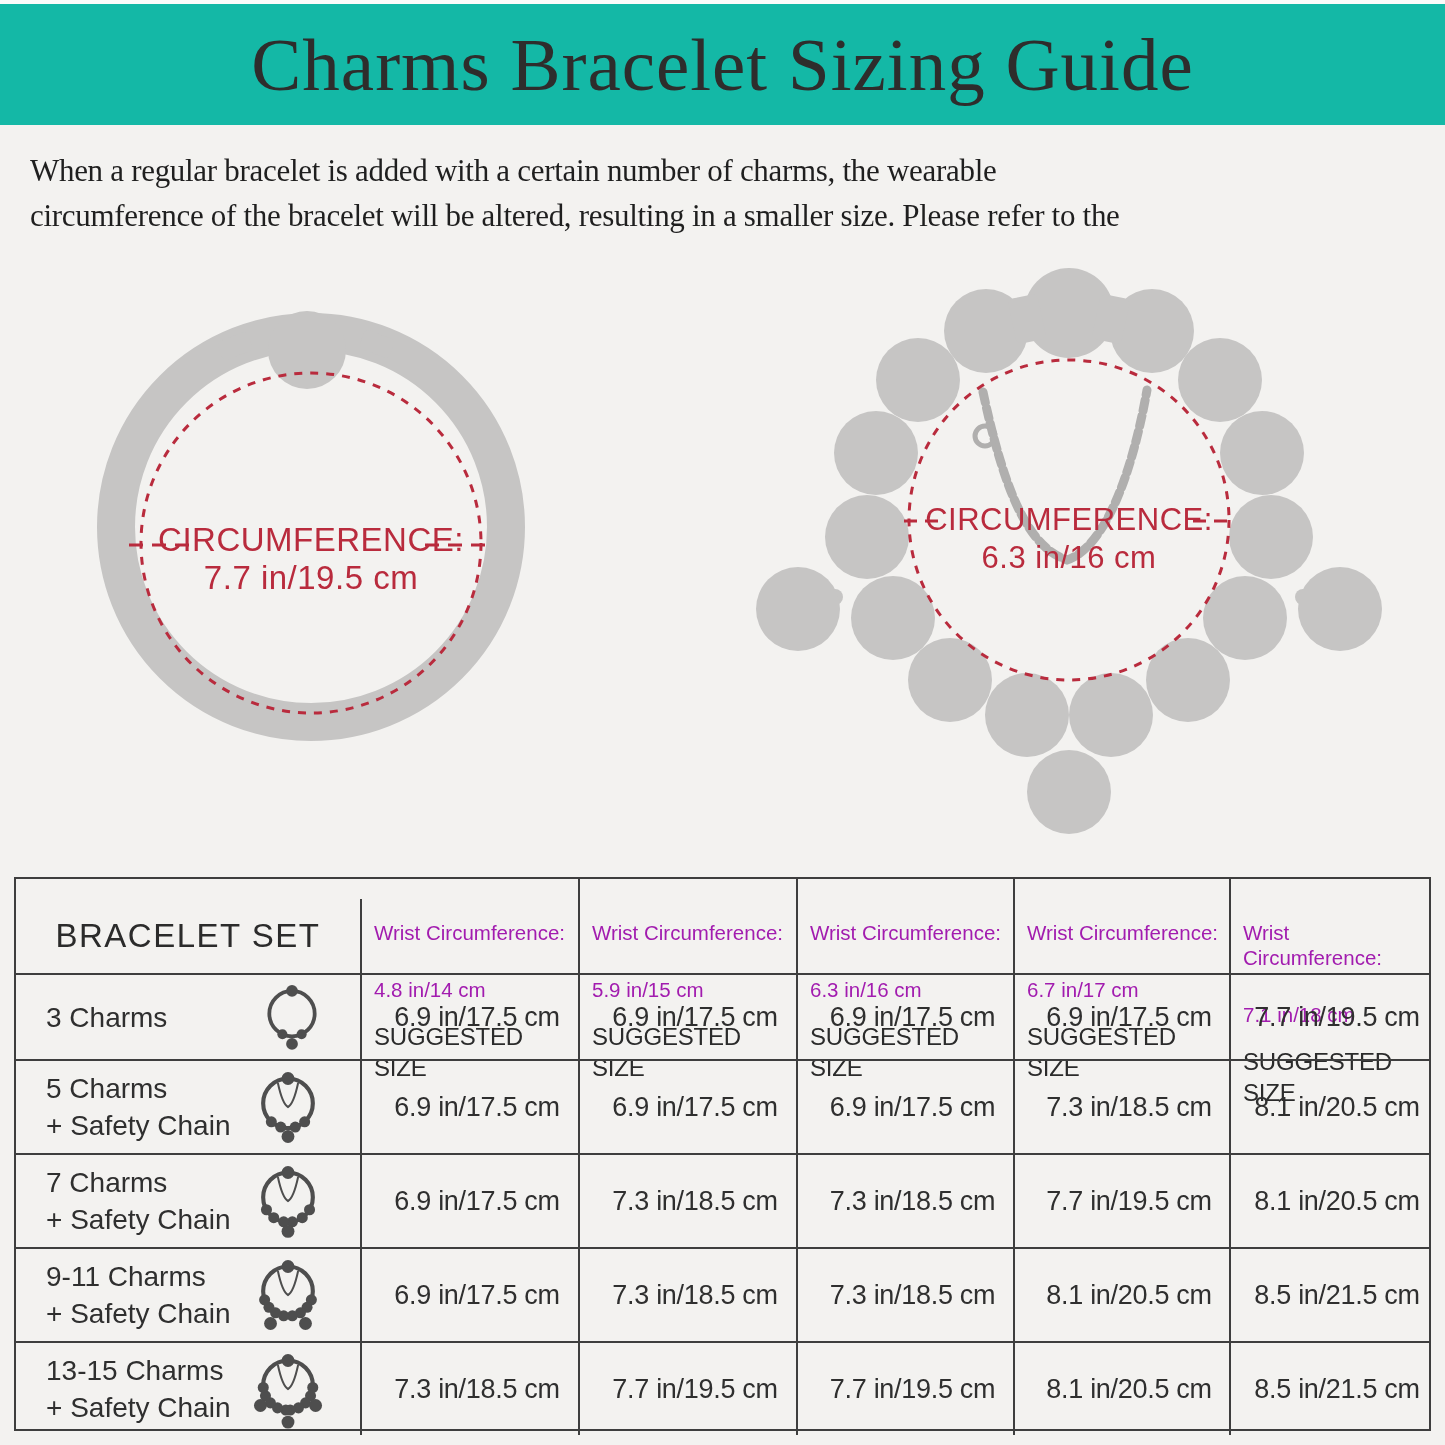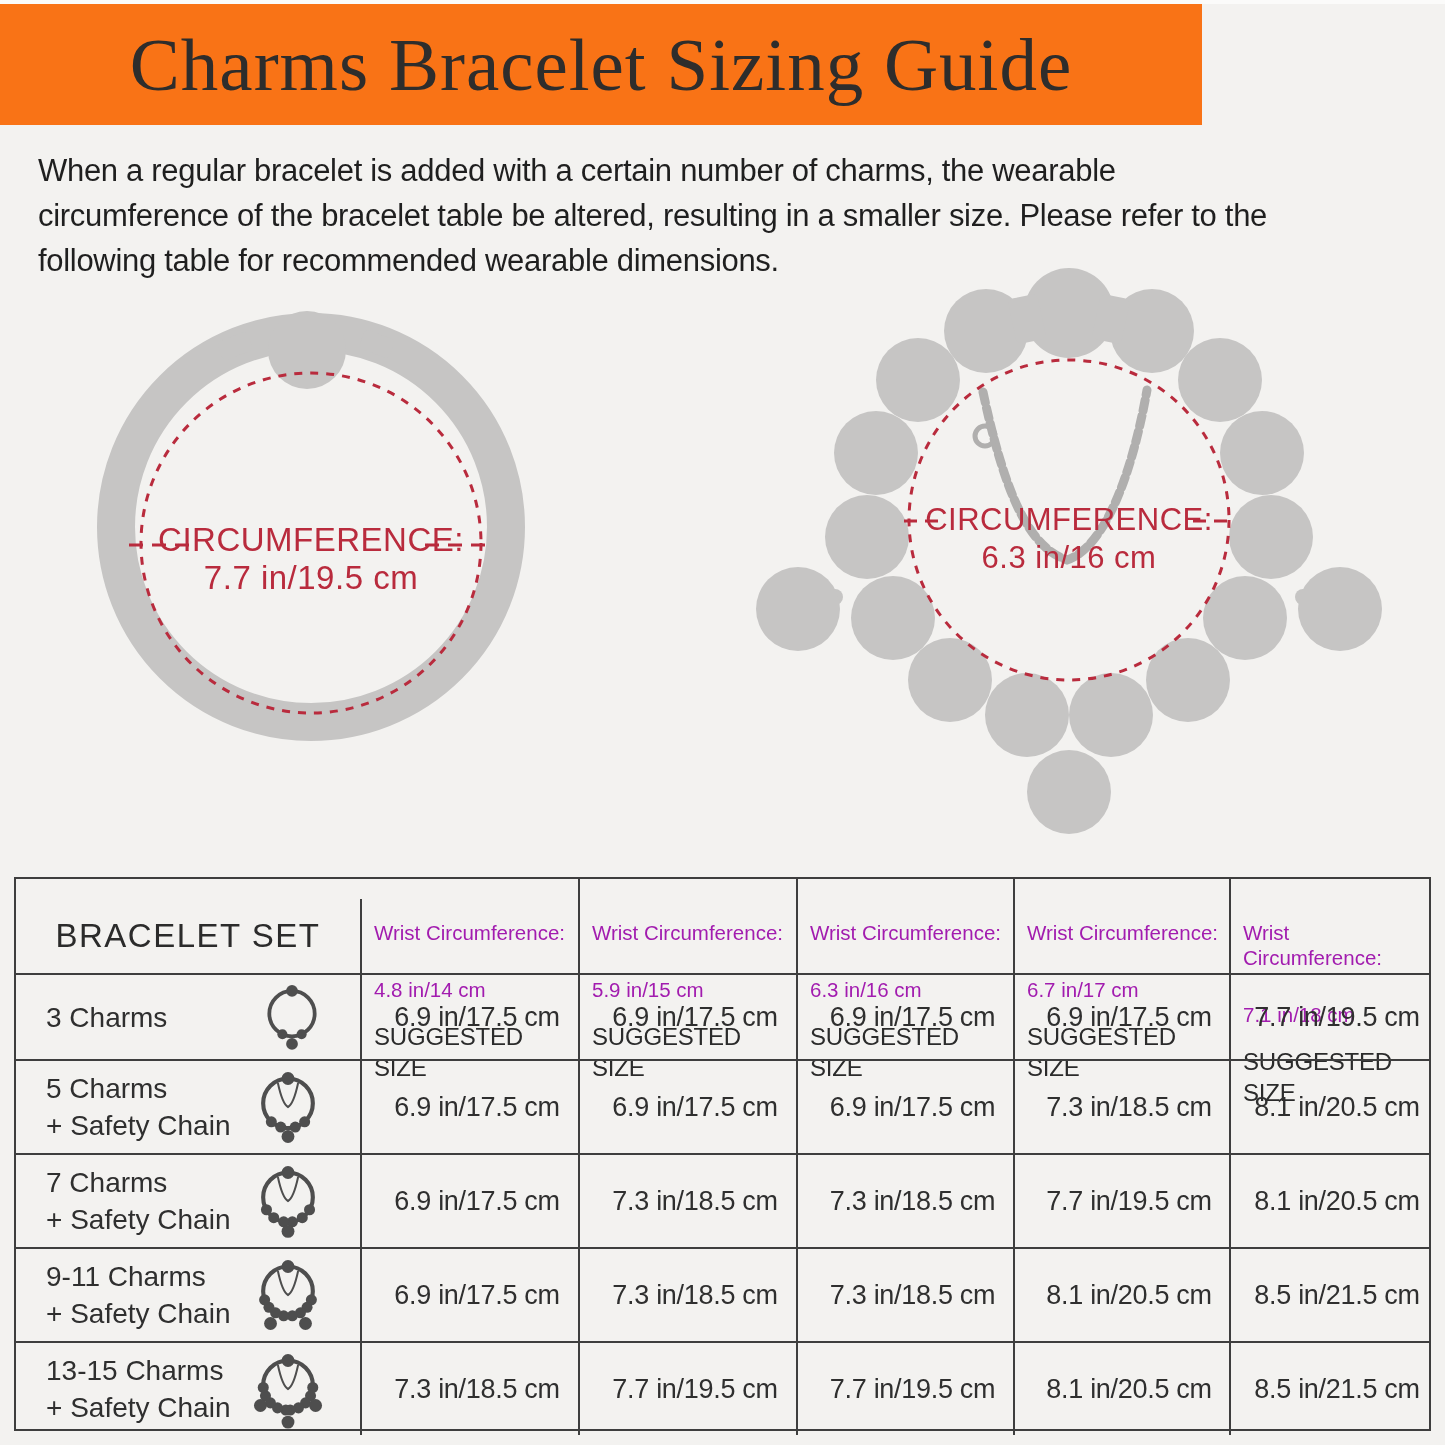--- a/index.html
+++ b/index.html
@@ -4,28 +4,28 @@
 <style>
   html,body{margin:0;padding:0;}
   body{
     width:1445px;height:1445px;position:relative;
     background:#f3f2f0;
     font-family:"Liberation Sans",sans-serif;
     color:#222;overflow:hidden;
   }
   .top-strip{position:absolute;top:0;left:0;width:1445px;height:4px;background:#fbfbfa;}
   .title-band{
-    position:absolute;top:4px;left:0;width:1202px;height:121px;
-    background:#f97316;display:flex;align-items:center;justify-content:center;
+    position:absolute;top:4px;left:0;width:1445px;height:121px;
+    background:#14b8a6;display:flex;align-items:center;justify-content:center;
   }
   .title-band h1{
     margin:0;font-family:"Liberation Serif",serif;font-weight:500;
     font-size:75px;color:#2e2d2c;letter-spacing:1px;
   }
-  .intro{position:absolute;top:148px;left:38px;width:1400px;}
+  .intro{position:absolute;top:148px;left:30px;width:1400px;font-family:Liberation Serif, serif;}
   .intro .line{
     font-size:31px;line-height:45px;color:#1f1f1f;letter-spacing:-0.3px;white-space:nowrap;
   }
   .diagrams{position:absolute;top:265px;left:11px;width:1445px;height:595px;}
   svg text{font-family:"Liberation Sans",sans-serif;}
   .diag-label{font-size:33px;fill:#b92b3d;letter-spacing:0.5px;}
   .diag-label-sm{font-size:31px;fill:#b92b3d;letter-spacing:0.5px;}
 
   .sizing-table{
     position:absolute;top:877px;left:14px;width:1417px;height:554px;
@@ -62,22 +62,21 @@
 <body>
 
 <div class="top-strip"></div>
 
 <div class="title-band">
   <h1>Charms Bracelet Sizing Guide</h1>
 </div>
 
 <div class="intro">
   <div class="line">When a regular bracelet is added with a certain number of charms, the wearable</div>
-  <div class="line">circumference of the bracelet table be altered, resulting in a smaller size. Please refer to the</div>
-  <div class="line">following table for recommended wearable dimensions.</div>
+  <div class="line">circumference of the bracelet will be altered, resulting in a smaller size. Please refer to the</div>
 </div>
 
 <div class="diagrams">
 <svg width="1445" height="595" viewBox="0 265 1445 595">
 
   <g>
     <circle cx="300" cy="527" r="195" fill="none" stroke="#c6c5c4" stroke-width="38"></circle>
     <rect x="208" y="336" width="32" height="20" rx="5" fill="#c6c5c4" transform="rotate(-21 224 346)"></rect>
     <rect x="350" y="334" width="32" height="20" rx="5" fill="#c6c5c4" transform="rotate(21 366 344)"></rect>
     <circle cx="296" cy="350" r="39" fill="#c6c5c4"></circle>

